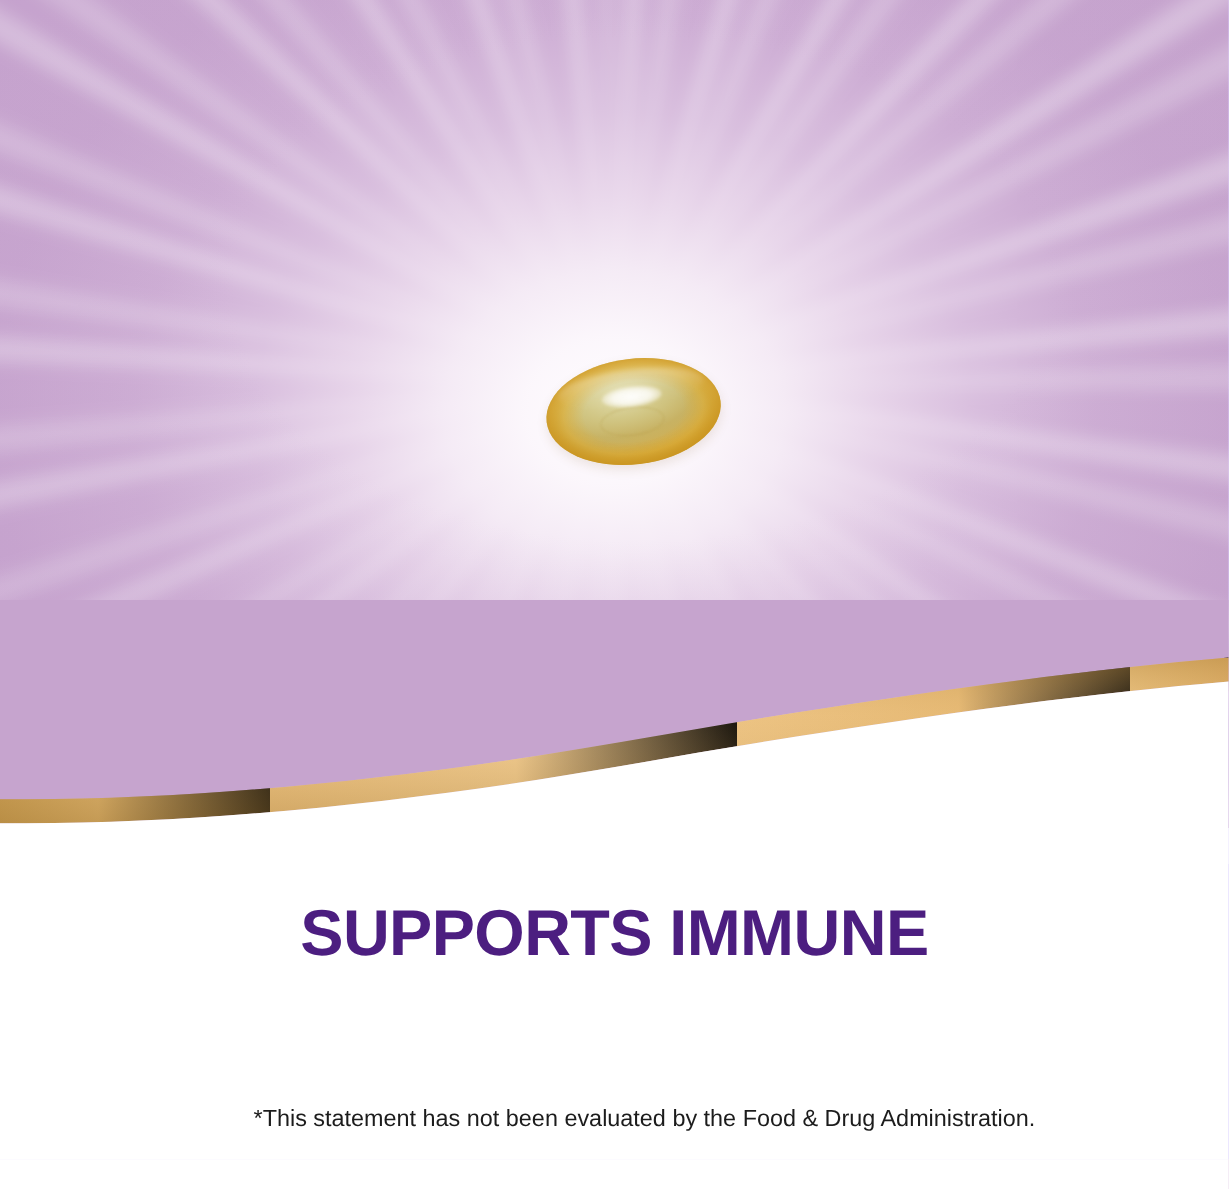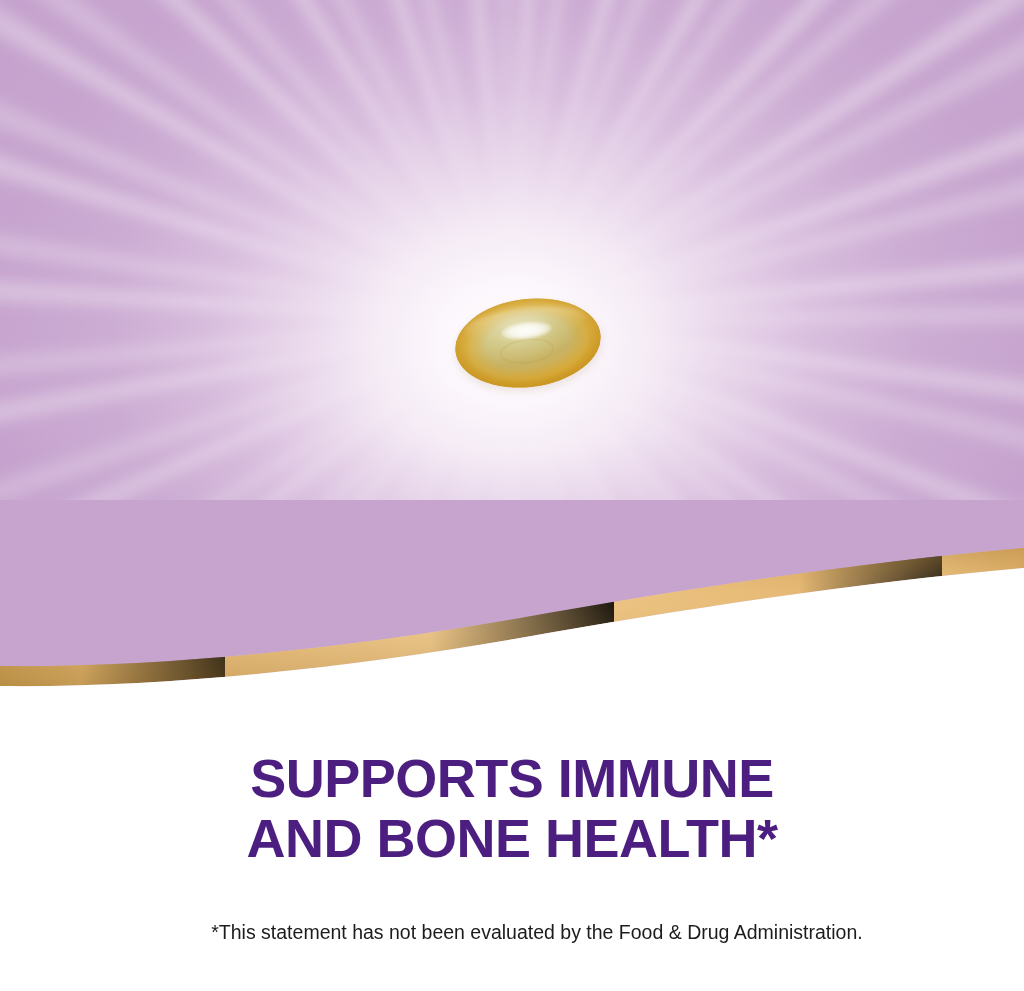--- a/index.html
+++ b/index.html
@@ -271,21 +271,20 @@
 
       <path d="M0,186 C170,188 360,166 520,138 C700,106 880,80 1024,68
                L1024,220 L0,220 Z" fill="#ffffff"></path>
     </svg>
   </div>
 
   <div class="content">
 
     <div class="headline">
       <span class="line">SUPPORTS IMMUNE</span>
-      <span class="line">AND BONE HEALTH*</span>
     </div>
 
     <div class="disclaimer">
       <span class="line">*This statement has not been evaluated by the Food &amp; Drug Administration.</span>
     </div>
 
   </div>
 </div>
 
 </body></html>

